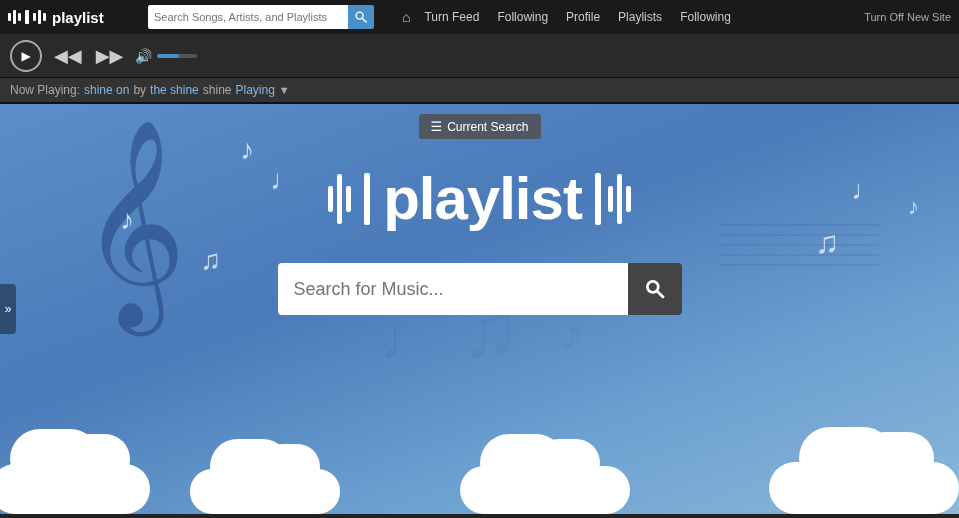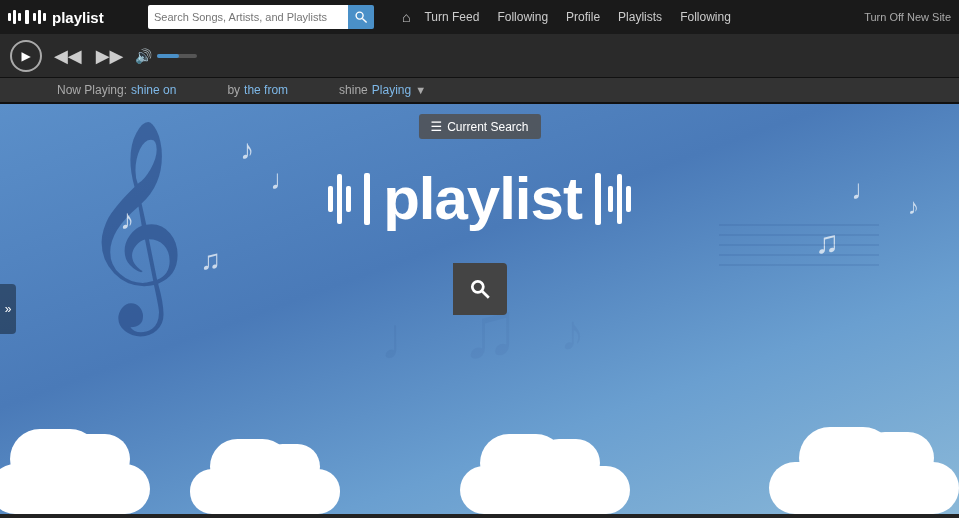--- a/index.html
+++ b/index.html
@@ -183,21 +183,21 @@
       background: #333;
       height: 26px;
       display: flex;
       align-items: center;
       padding: 0 10px;
       gap: 4px;
       font-size: 12px;
       color: #aaa;
       border-bottom: 2px solid #111;
     }
-    .np-label { color: #aaa; margin-left: 47px; }
+    .np-label { color: #aaa; }
     .np-link { color: #7eb8e8; cursor: pointer; text-decoration: none; }
     #np-dropdown {
       color: #aaa;
       cursor: pointer;
       font-size: 11px;
     }
 
     
     #main-content {
       position: relative;
@@ -423,21 +423,21 @@
     <div id="volume-bar">
       <div id="volume-fill"></div>
     </div>
   </div>
 </div>
 
 <div id="now-playing-bar">
   <span class="np-label">Now Playing:</span>
   <a class="np-link">shine on</a>
   <span class="np-label">by</span>
-  <a class="np-link">the from</a>
+  <a class="np-link">the shine</a>
   <span class="np-label">shine</span>
   <a class="np-link">Playing</a>
   <span id="np-dropdown">▼</span>
 </div>
 
 <div id="main-content">
 
   <button id="current-songs-btn">
     <span style="font-size:13px;">☰</span>
     <span>Current Search</span>
@@ -483,20 +483,21 @@
     <span id="center-logo-text">playlist</span>
     <div id="center-logo-bars-right">
       <div style="width:6px;height:52px;background:white;border-radius:2px;margin:0 3px;"></div>
       <div class="clbr" style="height:26px;"></div>
       <div class="clbr" style="height:50px;"></div>
       <div class="clbr" style="height:26px;"></div>
     </div>
   </div>
 
   <div id="center-search">
+    <input id="center-search-input" type="text" placeholder="Search for Music..." style="">
     <button id="center-search-btn">
       <svg viewBox="0 0 20 20">
         <circle cx="8" cy="8" r="5" stroke="white" stroke-width="2.5" fill="none"></circle>
         <line x1="12" y1="12" x2="18" y2="18" stroke="white" stroke-width="2.5"></line>
       </svg>
     </button>
   </div>
 
   <div id="clouds">
 

